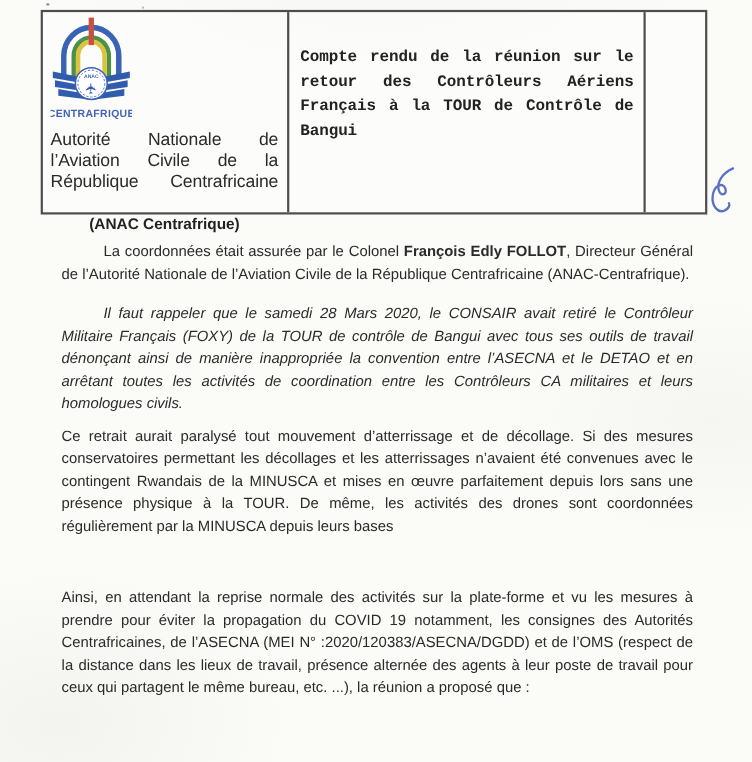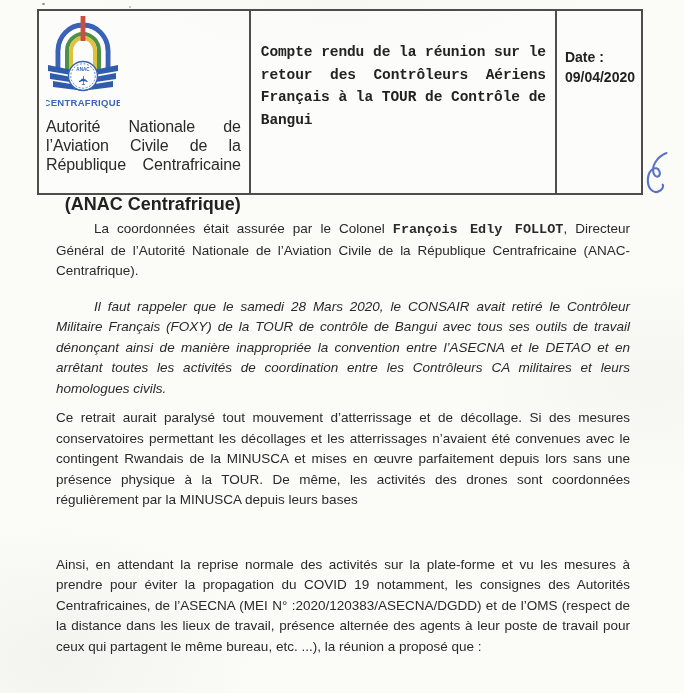--- a/index.html
+++ b/index.html
@@ -29,21 +29,21 @@
   .cell-logo{width:224px;border-right:2px solid #4d4d4d;padding:2px 8px 0 7px;}
   .cell-title{width:324px;border-right:2px solid #4d4d4d;padding:30px 9px 0 10px;font-family:Liberation Mono, monospace;}
   .cell-date{flex:1;padding:36px 6px 0 8px;}
 
   .org-name{
     font-size:16px;line-height:19px;text-align:justify;text-align-last:justify;
     color:#2a2a2a;margin-top:2px;letter-spacing:-0.1px;
   }
   .org-name:after{content:"";display:inline-block;width:100%;}
   .org-acronym{
-    font-size:18px;font-weight:bold;text-align:right;color:#222;margin-top:1px;
+    font-size:14px;font-weight:bold;text-align:center;color:#222;margin-top:1px;
   }
   .report-title{
     font-size:14.5px;font-weight:bold;line-height:22.5px;
     text-align:justify;color:#222;letter-spacing:-0.1px;
   }
   .date-label,.date-value{
     font-size:14px;font-weight:bold;color:#222;line-height:20px;
   }
 
   
@@ -55,21 +55,21 @@
     font-size:13.5px;line-height:20.5px;text-align:justify;color:#2a2a2a;
   }
   .body-text p{margin:0;}
   .p-indent{text-indent:38px;}
   .m1{margin-top:8px!important;}
   .m2{margin-top:13px!important;}
   .m3{margin-top:15px!important;}
   .m4{margin-top:15px!important;font-style:italic;}
   .m5{margin-top:9px!important;}
   .m6{margin-top:44px!important;}
-  .bold{font-weight:bold;font-family:Liberation Mono, monospace;}
+  .bold{font-weight:bold;}
 </style>
 </head>
 <body>
 
 <div class="page">
 
   <div class="speck speck1"></div>
   <div class="speck speck2"></div>
 
   <div class="hdr-table">
@@ -108,24 +108,20 @@
       </svg>
 
       <div class="org-name">Autorité Nationale de l’Aviation Civile de la République Centrafricaine</div>
       <div class="org-acronym">(ANAC Centrafrique)</div>
     </div>
 
     <div class="cell cell-title">
       <div class="report-title">Compte rendu de la réunion sur le retour des Contrôleurs Aériens Français à la TOUR de Contrôle de Bangui</div>
     </div>
 
-    <div class="cell cell-date">
-      <div class="date-label">Date :</div>
-      <div class="date-value">09/04/2020</div>
-    </div>
   </div>
 
   <div class="hand-init">
     <svg width="34" height="54" viewBox="0 0 34 54">
       <path d="M 27,5 C 17,8 11,16 12,23 C 13,30 20,28 18,22 C 16,16 8,19 6,28 C 4,37 9,45 16,42 C 19,41 21,38 20,36" fill="none" stroke="#5872c4" stroke-width="2.1" stroke-linecap="round"></path>
     </svg>
   </div>
 
   <div class="body-text">
 

